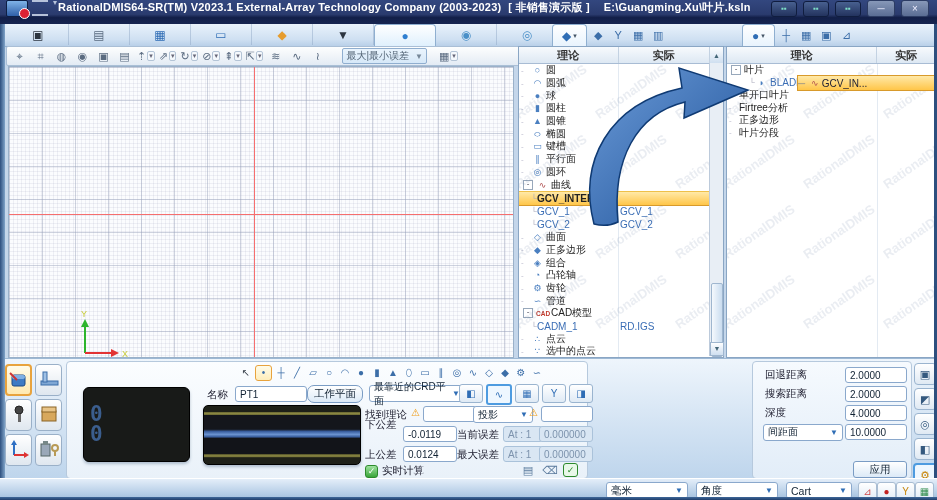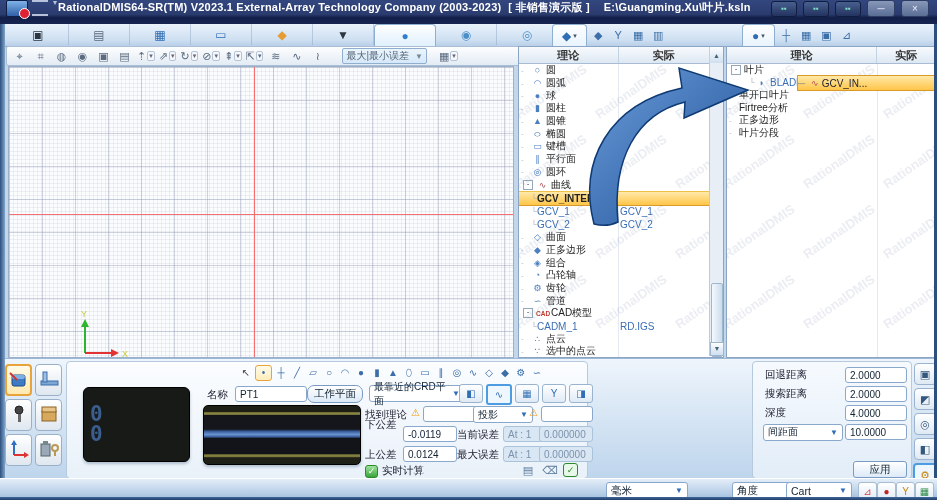--- a/index.html
+++ b/index.html
@@ -713,21 +713,21 @@
       <div class="vbtn on">⚙</div>
       <div class="varrows">▼▲</div>
     </div>
 </div>
 
 <div class="abs statusbar">
   <div class="scombo" style="left:606px;width:72px">
     <span>毫米</span>
       <span class="dd">▼</span>
   </div>
-  <div class="scombo" style="left:732px;width:72px">
+  <div class="scombo" style="left:696px;width:72px">
     <span>角度</span>
       <span class="dd">▼</span>
   </div>
   <div class="scombo" style="left:786px;width:56px">
     <span>Cart</span>
       <span class="dd">▼</span>
   </div>
   <div id="statusicons">
       <div class="sico" style="left:858px;color:#d04545">⊿</div>
       <div class="sico" style="left:877px;color:#c22222">●</div>

